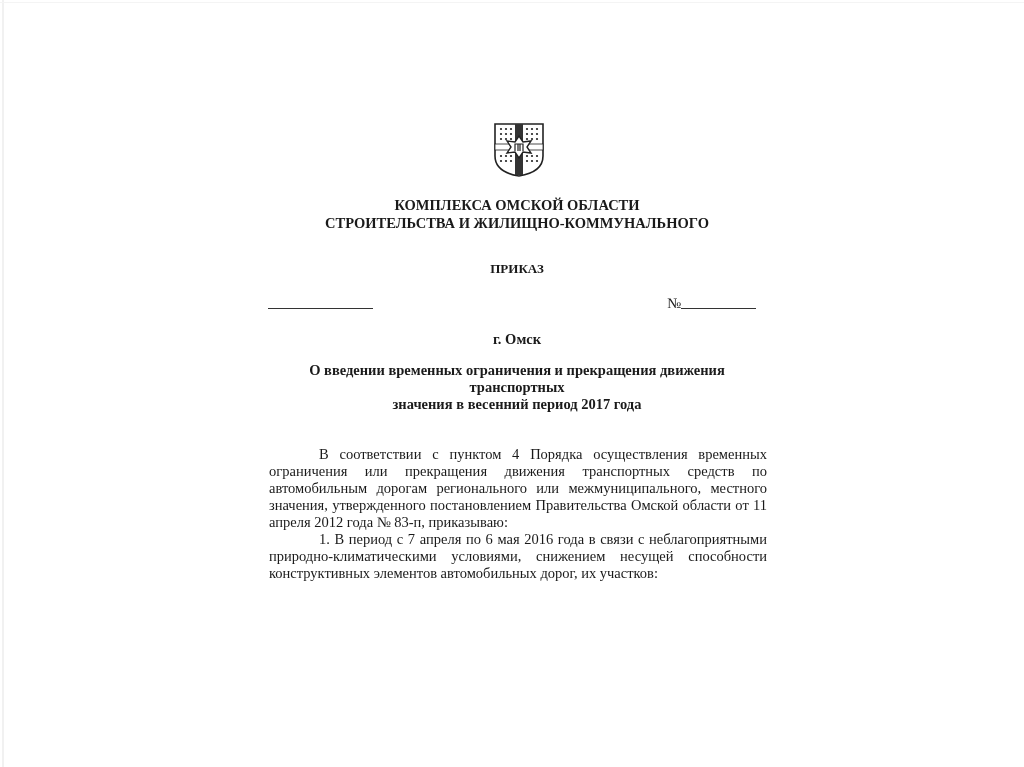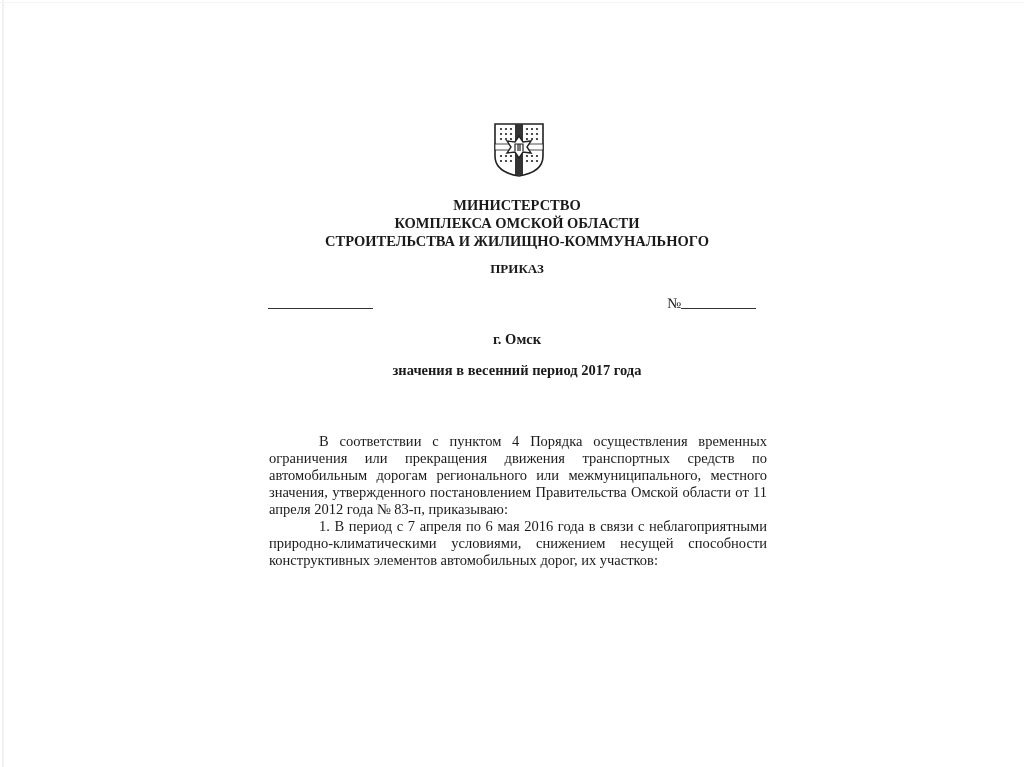--- a/index.html
+++ b/index.html
@@ -13,21 +13,21 @@
     .center { position: absolute; left: 262px; width: 510px; text-align: center; font-weight: bold; }
     .ministry { top: 196px; font-weight: bold; font-size: 14.5px; line-height: 18px; }
     .order-title { top: 260px; font-weight: bold; font-size: 13px; line-height: 18px; }
     .date-line { position: absolute; left: 268px; top: 308px; width: 105px; height: 1px; background: #333; }
     .number-wrap { position: absolute; left: 667px; top: 295px; font-size: 14.5px; line-height: 16px; }
     .number-sign { display: inline-block; }
     .number-line { position: absolute; left: 681px; top: 308px; width: 75px; height: 1px; background: #333; }
     .city { top: 330px; font-size: 14.5px; line-height: 18px; }
     .subject { top: 362px; font-size: 14.5px; line-height: 17px; }
     .body-text {
-      position: absolute; left: 269px; width: 498px; top: 433px;
+      position: absolute; left: 269px; width: 498px; top: 446px;
       font-size: 14.5px; line-height: 17px; text-align: justify;
     }
     .body-text p { margin: 0; text-indent: 50px; text-align-last: left; }
   </style>
 </head>
 <body>
 
 <div class="edge-left"></div>
 <div class="edge-top"></div>
 
@@ -65,35 +65,35 @@
       <circle cx="45" cy="36" r="1.1"></circle>
     <circle cx="35" cy="41" r="1.1"></circle>
       <circle cx="40" cy="41" r="1.1"></circle>
       <circle cx="45" cy="41" r="1.1"></circle>
   </g>
   <polygon points="27,16 31,22 39,21 35,27 39,33 31,32 27,38 23,32 15,33 19,27 15,21 23,22" fill="#fff" stroke="#222" stroke-width="1.4"></polygon>
   <path d="M23 31 V24 H31 V31 M26 24 V31 M28 24 V31" fill="none" stroke="#222" stroke-width="1.2"></path>
 </svg>
 
 <div class="center ministry">
-  <div>МИНИСТЕРСТВО</div>
   <div>КОМПЛЕКСА ОМСКОЙ ОБЛАСТИ</div>
   <div>СТРОИТЕЛЬСТВА И ЖИЛИЩНО-КОММУНАЛЬНОГО</div>
 </div>
 
 <div class="center order-title">ПРИКАЗ</div>
 
 <div class="date-line"></div>
 <div class="number-wrap">
   <span class="number-sign">№</span>
 </div>
 <div class="number-line"></div>
 
 <div class="center city">г. Омск</div>
 
 <div class="center subject">
+  <div>О введении временных ограничения и прекращения движения транспортных</div>
   <div>значения в весенний период 2017 года</div>
 </div>
 
 <div class="body-text">
   <p>В соответствии с пунктом 4 Порядка осуществления временных ограничения или прекращения движения транспортных средств по автомобильным дорогам регионального или межмуниципального, местного значения, утвержденного постановлением Правительства Омской области от 11 апреля 2012 года № 83-п, приказываю:</p>
   <p>1. В период с 7 апреля по 6 мая 2016 года в связи с неблагоприятными природно-климатическими условиями, снижением несущей способности конструктивных элементов автомобильных дорог, их участков:</p>
 </div>
 
 </body></html>

